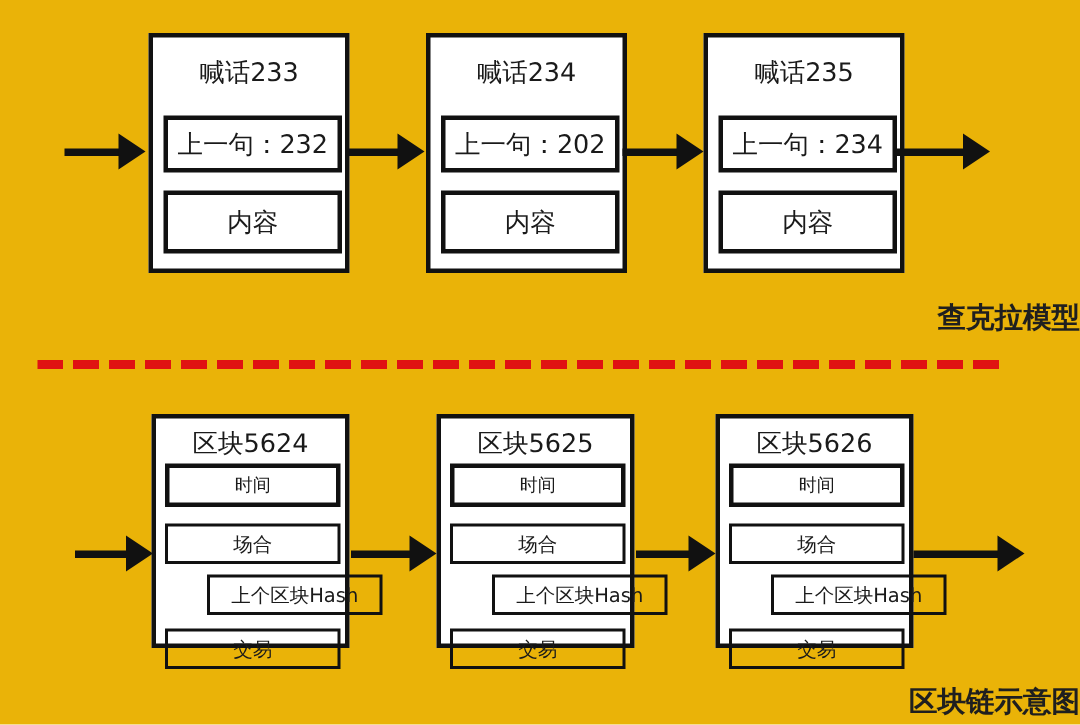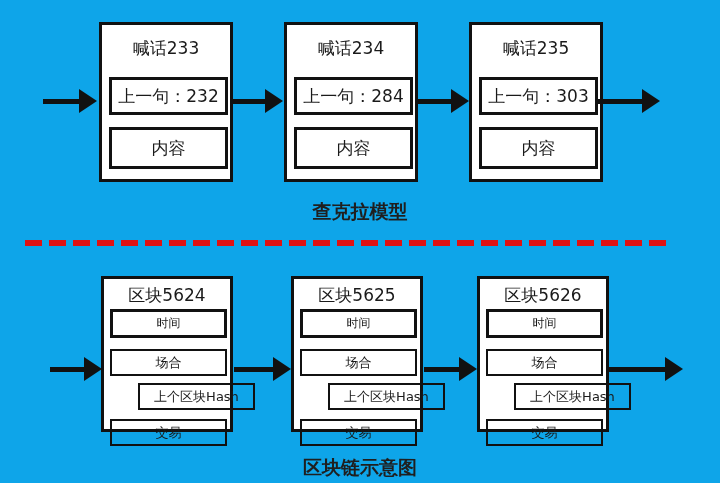--- a/index.html
+++ b/index.html
@@ -5,21 +5,21 @@
   html, body {
     margin: 0;
     padding: 0;
     background: #ffffff;
     font-family: "DejaVu Sans", sans-serif;
   }
   .canvas {
     position: relative;
     width: 720px;
     height: 483px;
-    background: #0ea5e9;
+    background: #eab308;
     color: #111111;
     overflow: hidden;
   }
 
   
   .tnode {
     position: absolute;
     top: 22px;
     width: 134px;
     height: 160px;
@@ -115,21 +115,21 @@
     border-top: 12px solid transparent;
     border-bottom: 12px solid transparent;
     border-left: 18px solid #111111;
   }
 
   
   .caption {
     position: absolute;
     left: 0;
     width: 720px;
-    text-align: center;
+    text-align: right;
     font-size: 19px;
     font-weight: 600;
     color: #1f1f1f;
   }
   .caption.top-cap { top: 199px; }
   .caption.bottom-cap { top: 455px; }
 
   .divider {
     position: absolute;
     left: 25px;
@@ -151,27 +151,27 @@
 <div class="canvas">
 
   <div class="tnode" style="left:99px">
     <div class="tnode-title">喊话233</div>
     <div class="prev-box">上一句：232</div>
     <div class="content-box">内容</div>
   </div>
 
   <div class="tnode" style="left:284px">
     <div class="tnode-title">喊话234</div>
-    <div class="prev-box">上一句：284</div>
+    <div class="prev-box">上一句：202</div>
     <div class="content-box">内容</div>
   </div>
 
   <div class="tnode" style="left:469px">
     <div class="tnode-title">喊话235</div>
-    <div class="prev-box">上一句：303</div>
+    <div class="prev-box">上一句：234</div>
     <div class="content-box">内容</div>
   </div>
 
   <div class="arrow" style="left:43px; top:89px; width:54px">
     <div class="arrow-line"></div>
     <div class="arrow-head"></div>
   </div>
   <div class="arrow" style="left:231px; top:89px; width:52px">
     <div class="arrow-line"></div>
     <div class="arrow-head"></div>

